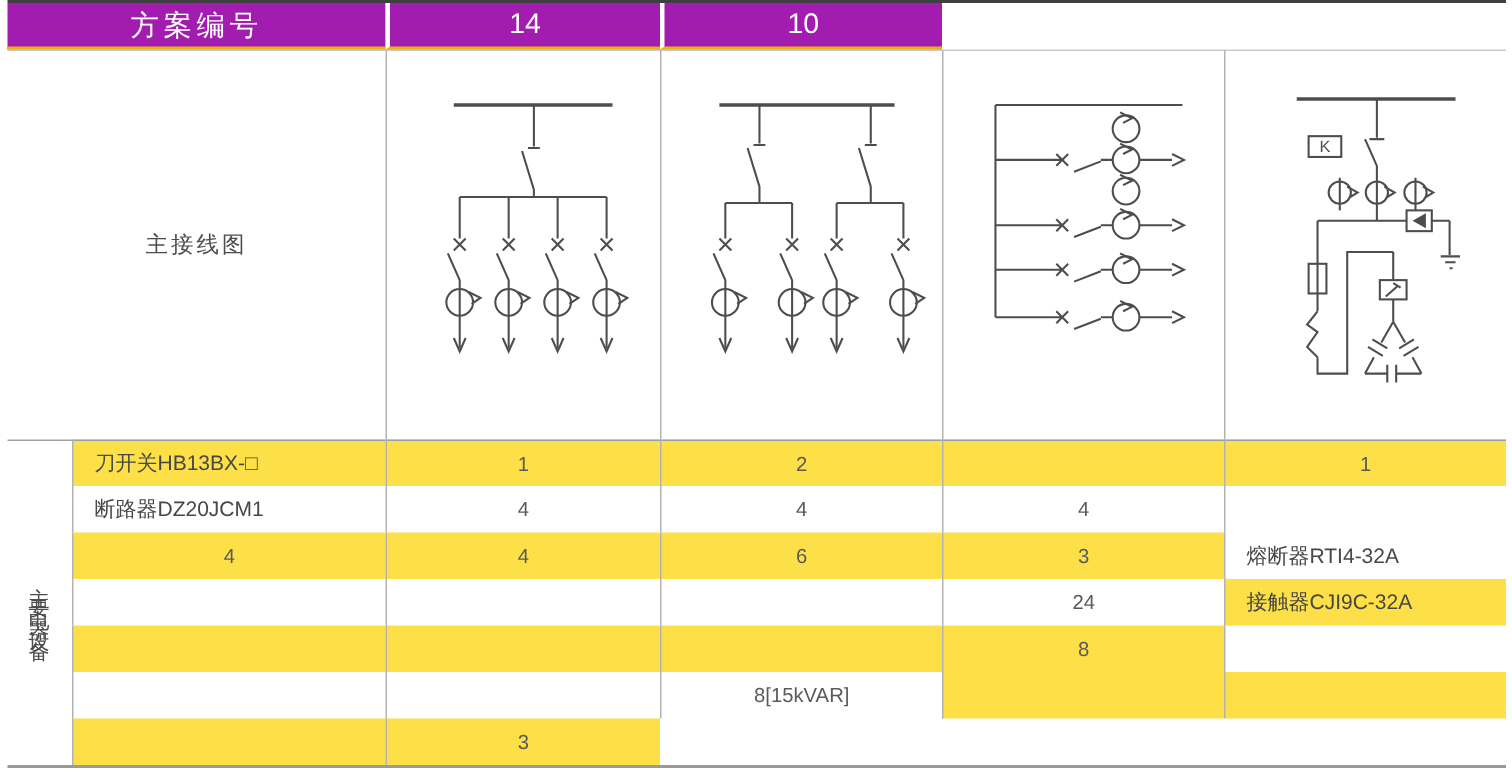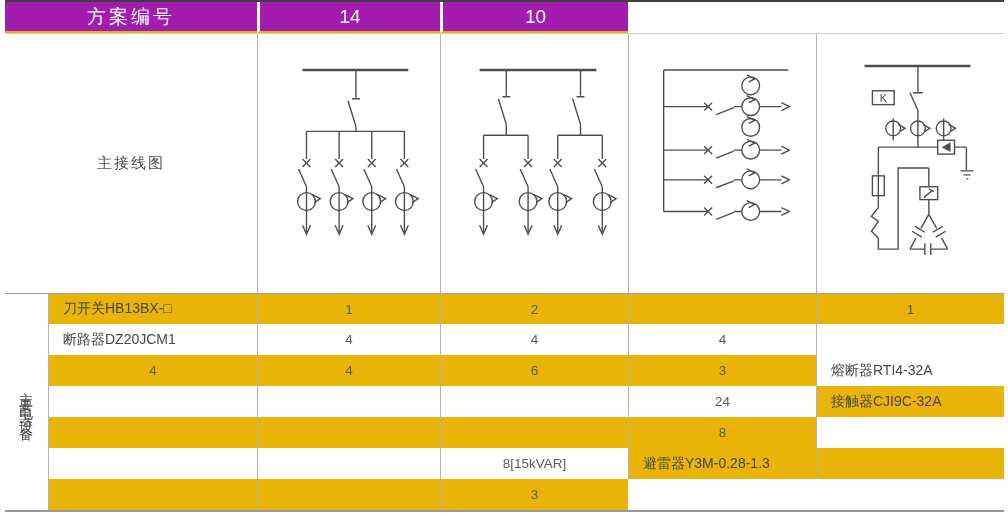--- a/index.html
+++ b/index.html
@@ -34,21 +34,21 @@
   .diag text { fill:#4d4d4d; font-size:11px; font-family:"Liberation Sans",sans-serif; }
   
   .eq-group { grid-column:1; grid-row:3 / 10; justify-content:center;
               color:#4d4d4d; font-size:14px;
               writing-mode:vertical-rl; text-orientation:upright;
               letter-spacing:7px; border-top:1px solid #9f9f9f; background:#ffffff; }
   .eq-name { border-left:1px solid #b3b3b3; padding-left:14px;
              font-size:14px; color:#474747; }
   .eq-val  { border-left:1px solid #b3b3b3; justify-content:center;
              font-size:13.5px; color:#5a5a5a; }
-  .stripe { background:#eab308; }
+  .stripe { background:#fde047; }
   .bt { border-top:1px solid #9f9f9f; }
 </style>
 </head>
 <body>
 
 <div class="page">
   <div class="table">
 
     <div class="cell h h-label">方案编号</div>
     <div class="cell h h-col">14</div>
@@ -236,20 +236,19 @@
     <div class="cell eq-val stripe"></div>
     <div class="cell eq-val stripe"></div>
     <div class="cell eq-val stripe"></div>
     <div class="cell eq-val stripe">8</div>
 
     <div class="cell eq-val"></div>
     <div class="cell eq-val"></div>
     <div class="cell eq-val"></div>
     <div class="cell eq-val">8[15kVAR]</div>
 
-    <div class="cell eq-name stripe">避雷器Y3M-0.28-1.3</div>
     <div class="cell eq-val stripe"></div>
     <div class="cell eq-val stripe"></div>
     <div class="cell eq-val stripe"></div>
     <div class="cell eq-val stripe">3</div>
 
   </div>
 </div>
 
 </body></html>

